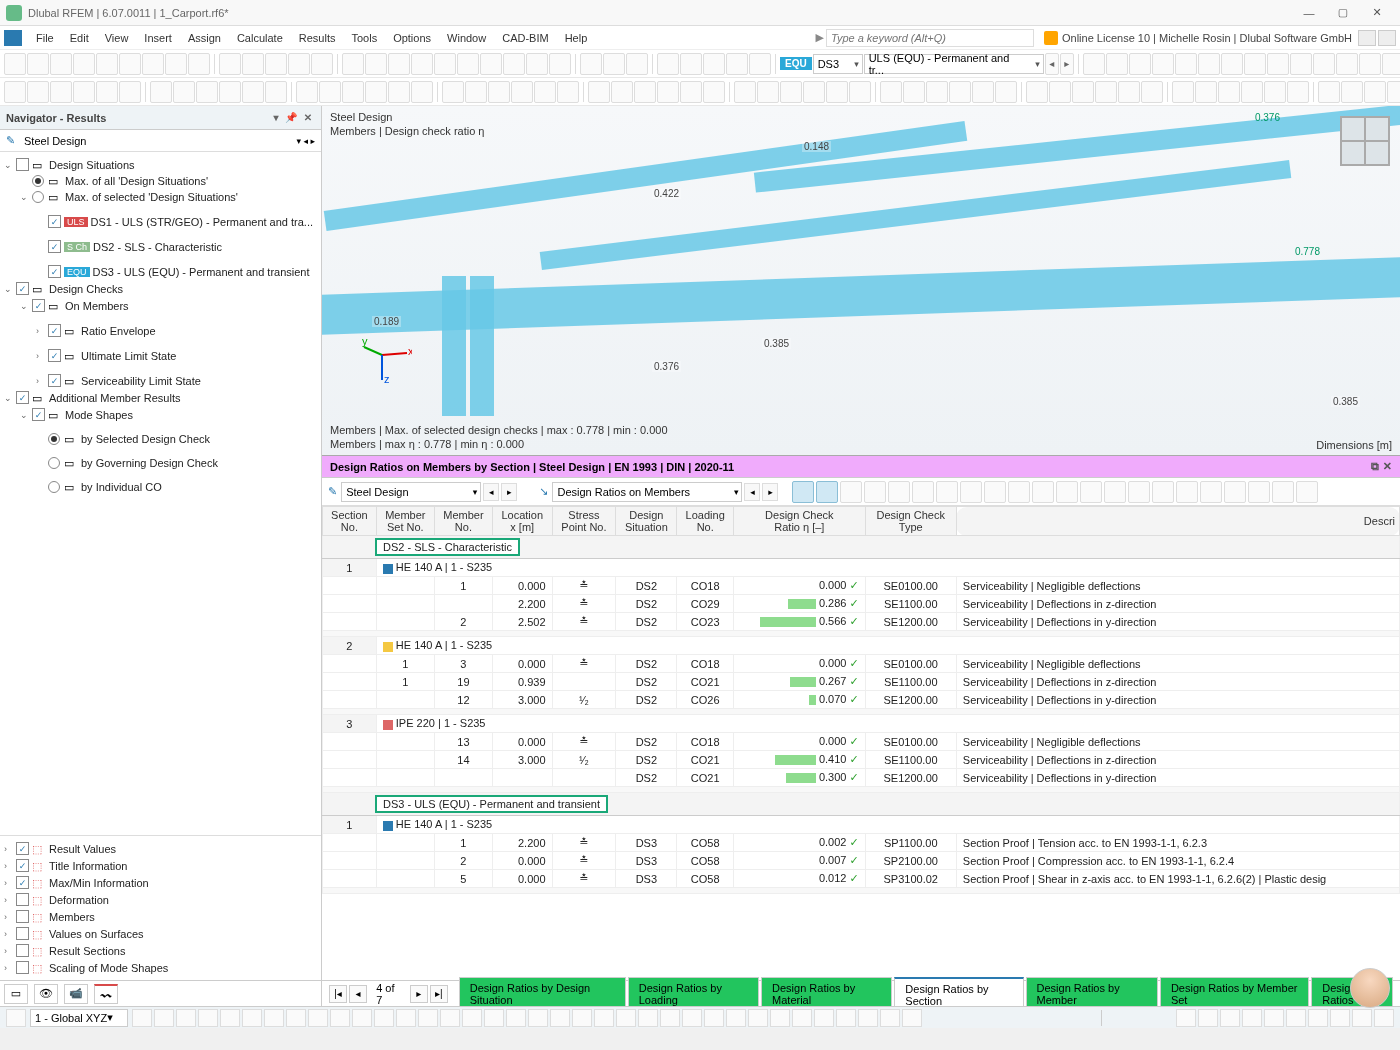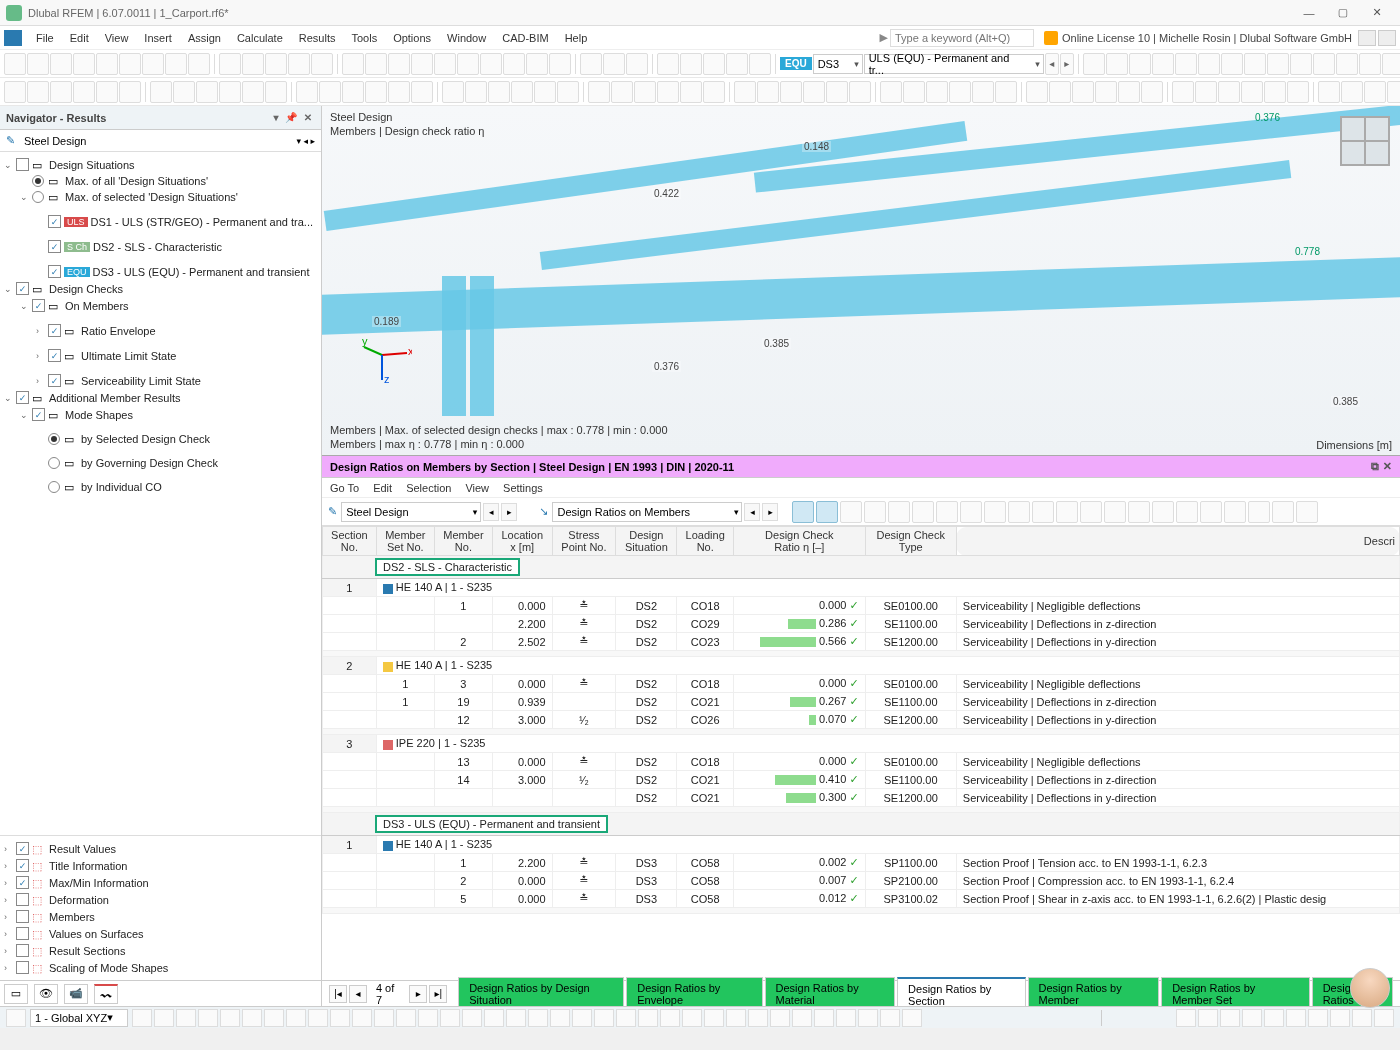--- a/index.html
+++ b/index.html
@@ -9,21 +9,21 @@
 .titlebar { height: 26px; background: #f8f8f8; display: flex; align-items: center; padding: 0 6px; border-bottom: 1px solid #ddd; }
 .titlebar .appicon { width: 16px; height: 16px; background: #6b8; border-radius: 3px; margin-right: 6px; }
 .titlebar .title { color: #666; flex: 0 0 auto; }
 .titlebar .spacer { flex: 1; }
 .titlebar .winbtn { width: 34px; height: 22px; display: flex; align-items: center; justify-content: center; color: #555; }
 
 
 .menubar { height: 24px; background: #fff; display: flex; align-items: center; padding: 0 4px; border-bottom: 1px solid #eee; gap: 0; }
 .menubar .fileicon { width: 18px; height: 16px; background: #2a7ab0; margin-right: 6px; }
 .menubar .menuitem { padding: 3px 8px; color: #333; }
-.menubar .searchbox { margin-left: auto; width: 144px; height: 18px; border: 1px solid #ddd; padding: 0 4px; color: #888; }
+.menubar .searchbox { margin-left: auto; width: 208px; height: 18px; border: 1px solid #ddd; padding: 0 4px; color: #888; font-style: italic; }
 .menubar .license { margin-left: 10px; color: #444; display: flex; align-items: center; gap: 4px; }
 .menubar .license .licicon { width: 14px; height: 14px; background: #ffa500; border-radius: 2px; }
 .menubar .endbtns { display: flex; gap: 2px; margin-left: 6px; }
 .menubar .endbtns span { width: 18px; height: 16px; background: #eee; border: 1px solid #ccc; }
 
 
 .toolbar { height: 28px; background: #fff; border-bottom: 1px solid #e8e8e8; display: flex; align-items: center; padding: 0 4px; gap: 1px; overflow: hidden; }
 .toolbar .tb { width: 22px; height: 22px; background: #fafafa; border: 1px solid #ddd; border-radius: 2px; display: flex; align-items: center; justify-content: center; font-size: 10px; color: #666; flex-shrink: 0; }
 .toolbar .tb.narrow { width: 14px; }
 .toolbar .sep { width: 1px; height: 20px; background: #ddd; margin: 0 3px; flex-shrink: 0; }
@@ -491,27 +491,20 @@
     </div>
 
     <div class="respanel">
       <div class="reshead">
         <span>Design Ratios on Members by Section | Steel Design | EN 1993 | DIN | 2020-11</span>
         <span class="ctrl">
             <span>⧉</span>
             <span>✕</span>
           </span>
       </div>
-      <div class="resmenu" id="resmenu">
-          <span>Go To</span>
-          <span>Edit</span>
-          <span>Selection</span>
-          <span>View</span>
-          <span>Settings</span>
-        </div>
       <div class="restoolbar">
         <span style="color:#2a7ab0;margin-right:2px">✎</span>
         <span class="combo2">
             <span>Steel Design</span>
           </span>
         <span class="nbtn">◂</span>
         <span class="nbtn">▸</span>
         <span style="width:18px"></span>
         <span style="color:#2a7ab0;margin-right:2px">↘</span>
         <span class="combo2" style="min-width:190px">
@@ -749,21 +742,21 @@
 
       <div class="bottomnav">
         <span class="navbtn">|◂</span>
         <span class="navbtn">◂</span>
         <span style="padding:0 8px">4 of 7</span>
         <span class="navbtn">▸</span>
         <span class="navbtn">▸|</span>
         <span style="width:10px"></span>
         <span id="restabs" style="display:flex">
             <span class="tab">Design Ratios by Design Situation</span>
-            <span class="tab">Design Ratios by Envelope</span>
+            <span class="tab">Design Ratios by Loading</span>
             <span class="tab">Design Ratios by Material</span>
             <span class="tab active">Design Ratios by Section</span>
             <span class="tab">Design Ratios by Member</span>
             <span class="tab">Design Ratios by Member Set</span>
             <span class="tab">Design Ratios</span>
           </span>
       </div>
     </div>
   </div>
 </div>

